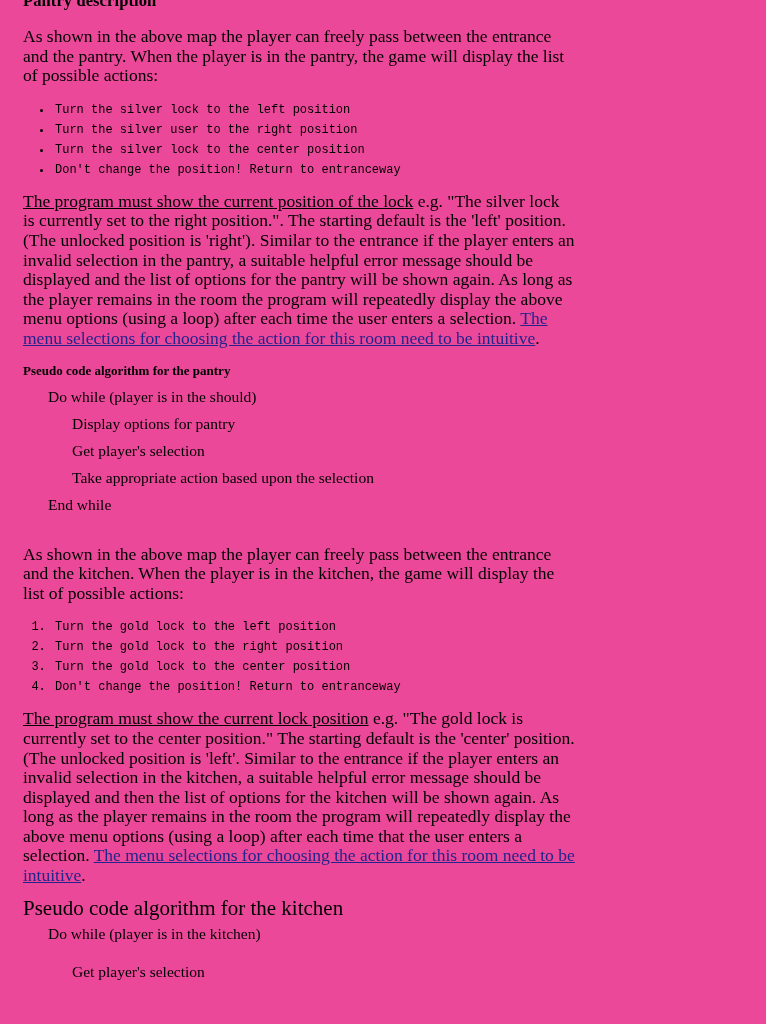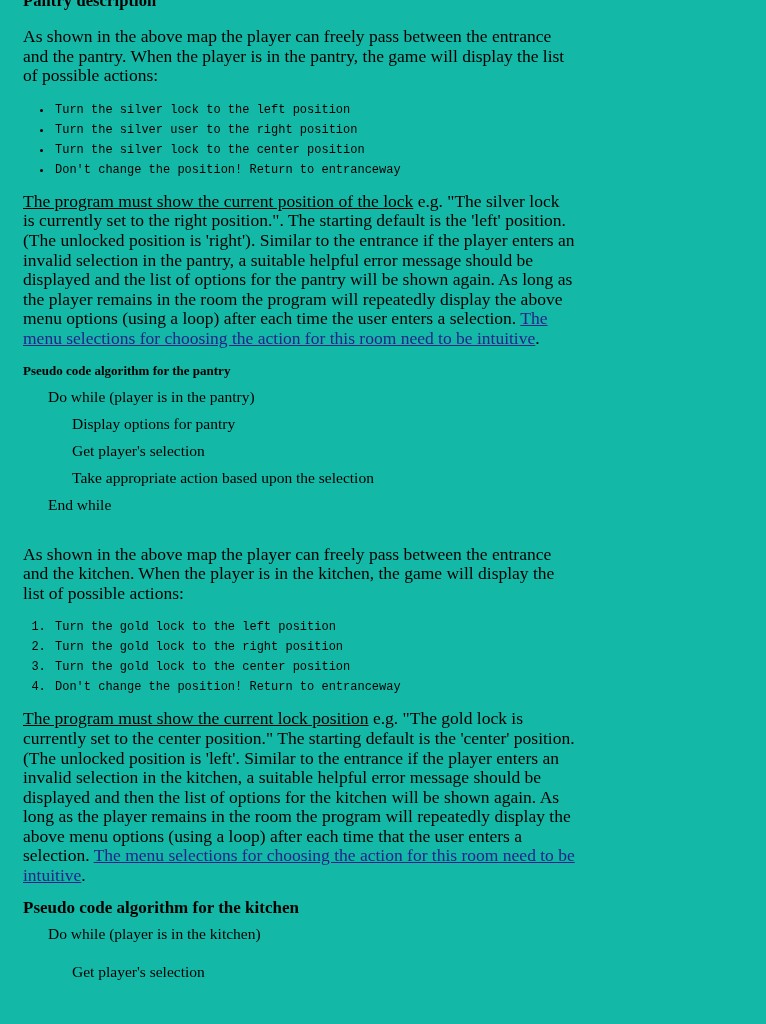--- a/index.html
+++ b/index.html
@@ -9,21 +9,21 @@
   }
   body {
     font-family: "Liberation Serif", "DejaVu Serif", serif;
     color: #000000;
   }
   .page {
     position: relative;
     width: 766px;
     height: 1024px;
     overflow: hidden;
-    background: #14b8a6;
+    background: #ec4899;
   }
   .doc {
     position: absolute;
     left: 0;
     top: -9px;          
     width: 766px;
     padding: 0 0 0 23px;
     box-sizing: border-box;
   }
   h3.section-heading {
@@ -73,22 +73,22 @@
   }
 
   h4.pseudo-heading {
     font-size: 13px;
     font-weight: bold;
     margin: 0;
     padding: 0;
     line-height: 20px;
   }
   h4.pseudo-heading.regular {
-    font-weight: bold;
-    font-size: 17px;
+    font-weight: normal;
+    font-size: 21px;
   }
 
   .code-line {
     font-size: 15.5px;
     line-height: 16px;
     margin: 0;
     padding: 0;
   }
   .indent-1 { padding-left: 25px; }
   .indent-2 { padding-left: 49px; }
@@ -122,21 +122,21 @@
         <span class="lead-underline">The program must show the current position of the lock</span><span> e.g. "The silver lock is currently set to the right position.". The starting default is the 'left' position. (The unlocked position is 'right'). Similar to the entrance if the player enters an invalid selection in the pantry, a suitable helpful error message should be displayed and the list of options for the pantry will be shown again.  As long as the player remains in the room the program will repeatedly display the above menu options (using a loop) after each time the user enters a selection. </span><a class="inline-link" href="#">The menu selections for choosing the action for this room need to be intuitive</a><span>.</span>
       </p>
 
       <div class="spacer-12"></div>
 
       <h4 class="pseudo-heading">Pseudo code algorithm for the pantry</h4>
 
       <div class="spacer-8"></div>
 
       <div>
-        <p class="code-line indent-1">Do while (player is in the pantry)</p>
+        <p class="code-line indent-1">Do while (player is in the should)</p>
         <div class="code-gap"></div>
         <p class="code-line indent-2">Display options for pantry</p>
         <div class="code-gap"></div>
         <p class="code-line indent-2">Get player's selection</p>
         <div class="code-gap"></div>
         <p class="code-line indent-2">Take appropriate action based upon the selection</p>
         <div class="code-gap"></div>
         <p class="code-line indent-1">End while</p>
       </div>
     </section>

